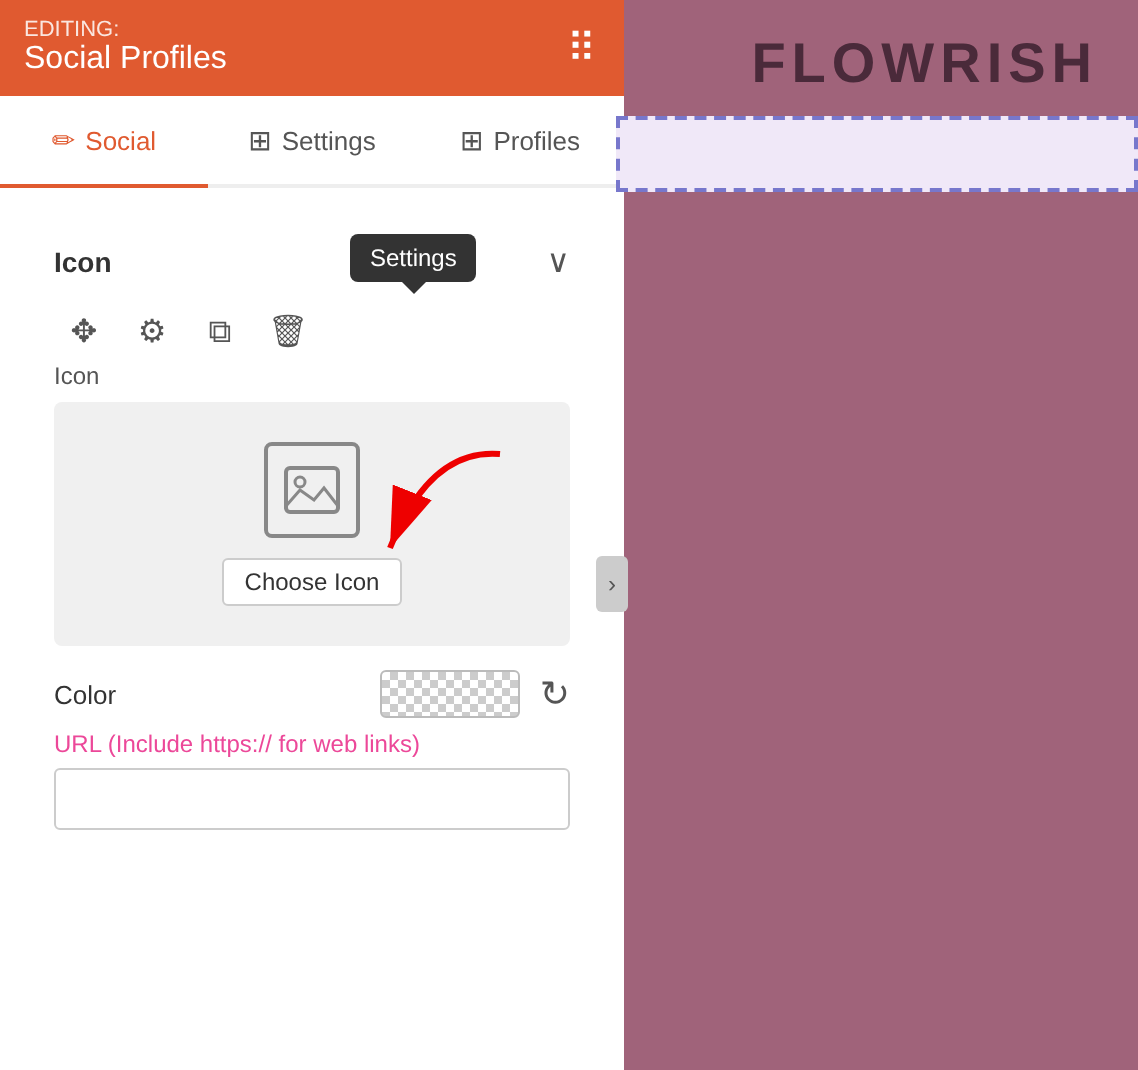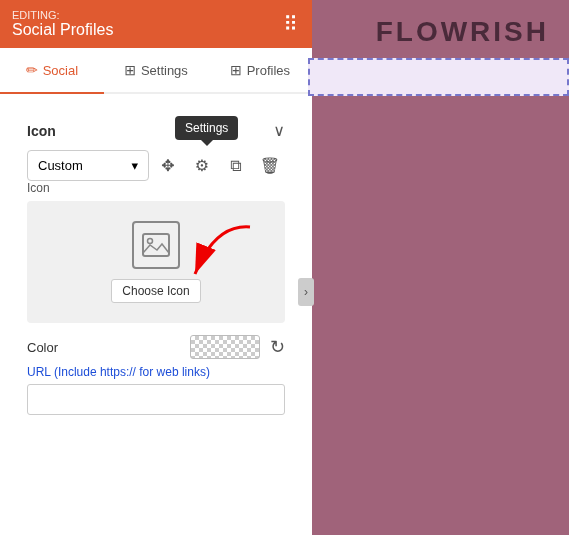--- a/index.html
+++ b/index.html
@@ -211,21 +211,21 @@
     .color-palette-icon {
       font-size: 18px;
       color: #555;
       cursor: pointer;
       margin-left: 6px;
     }
 
     
     .url-label {
       font-size: 12px;
-      color: #1d4ed8;
+      color: #ec4899;
       margin-bottom: 5px;
     }
     .url-input {
       width: 100%;
       border: 1px solid #ccc;
       border-radius: 3px;
       padding: 7px 8px;
       font-size: 13px;
       color: #333;
     }
@@ -310,24 +310,20 @@
       <span class="section-chevron">∨</span>
     </div>
 
     
     <div class="toolbar-row">
 
       <div class="settings-tooltip">
         <span>Settings</span>
       </div>
 
-      <div class="dropdown-select">
-        <span>Custom</span>
-        <span>▾</span>
-      </div>
 
       <button class="toolbar-icon-btn">
         <span>✥</span>
       </button>
       <button class="toolbar-icon-btn">
         <span>⚙</span>
       </button>
       <button class="toolbar-icon-btn">
         <span>⧉</span>
       </button>

